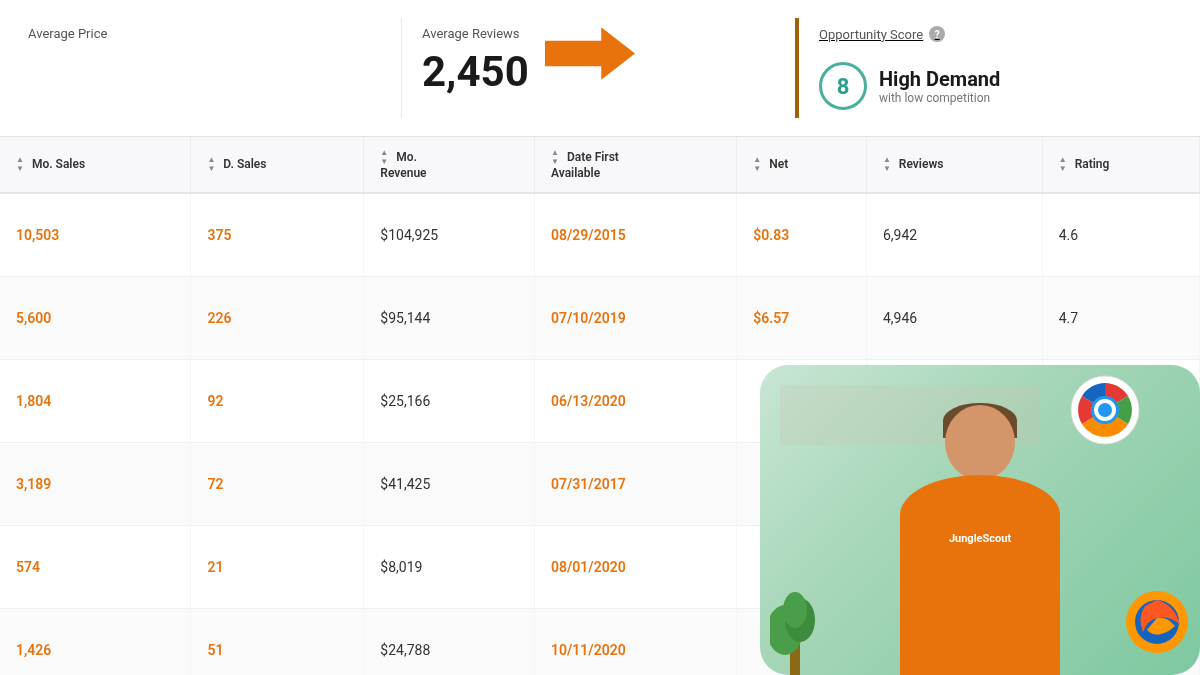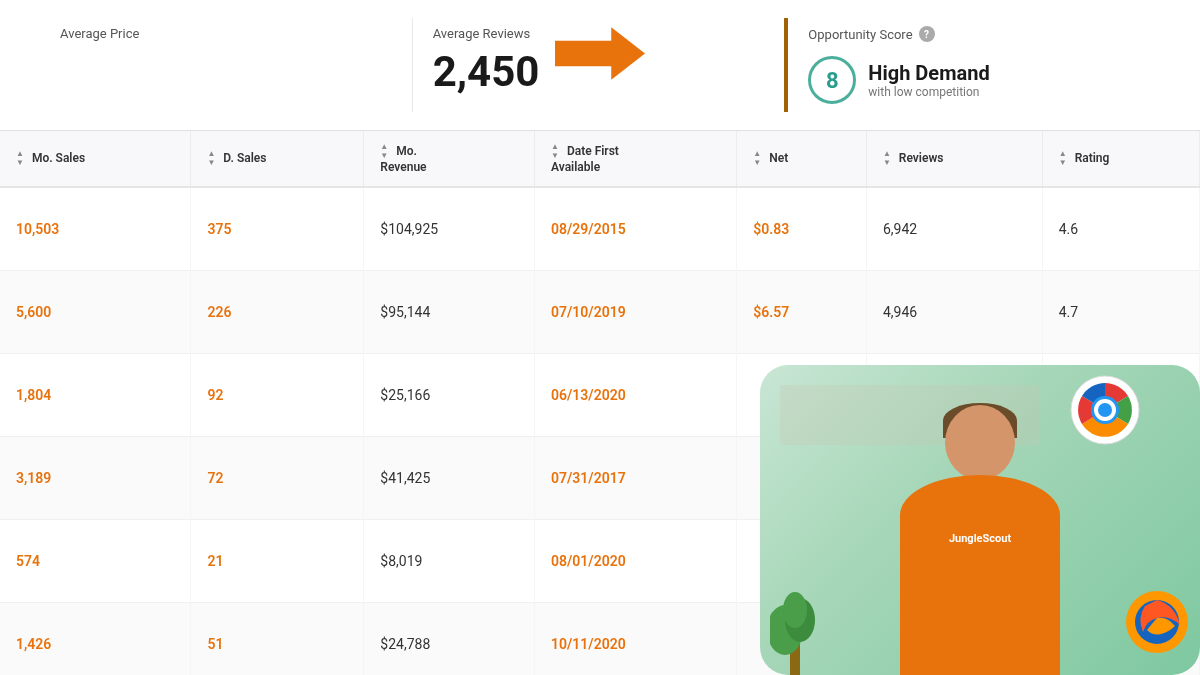--- a/index.html
+++ b/index.html
@@ -10,21 +10,21 @@
       height: 675px;
       overflow: hidden;
       position: relative;
     }
 
     
     .metrics-bar {
       display: flex;
       background: #ffffff;
       border-bottom: 1px solid #e0e0e0;
-      padding: 18px 40px;
+      padding: 18px 8px;
       gap: 0;
     }
     .metric-card {
       flex: 1;
       padding: 8px 20px;
       border-right: 1px solid #e8e8e8;
     }
     .metric-card:last-child {
       border-right: none;
     }
@@ -65,21 +65,22 @@
       flex: 1;
       padding: 8px 20px;
       display: flex;
       flex-direction: column;
       justify-content: center;
     }
     .opportunity-header {
       display: flex;
       align-items: center;
       gap: 6px;
-      margin-bottom: 14px;
+      margin-bottom: 20px;
+      text-decoration: underline;
     }
     .opportunity-label {
       font-size: 13px;
       color: #555;
       font-weight: 400;
     }
     .help-icon {
       width: 16px;
       height: 16px;
       border-radius: 50%;

